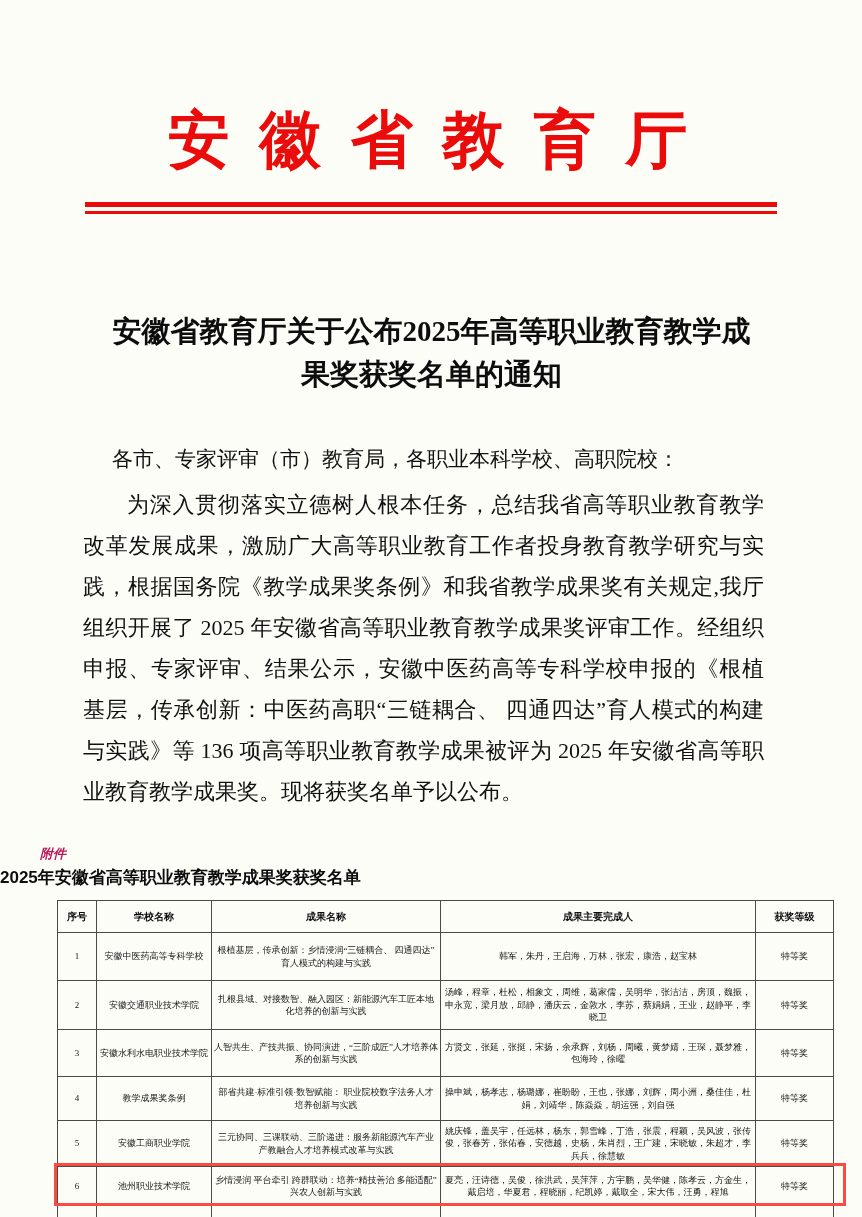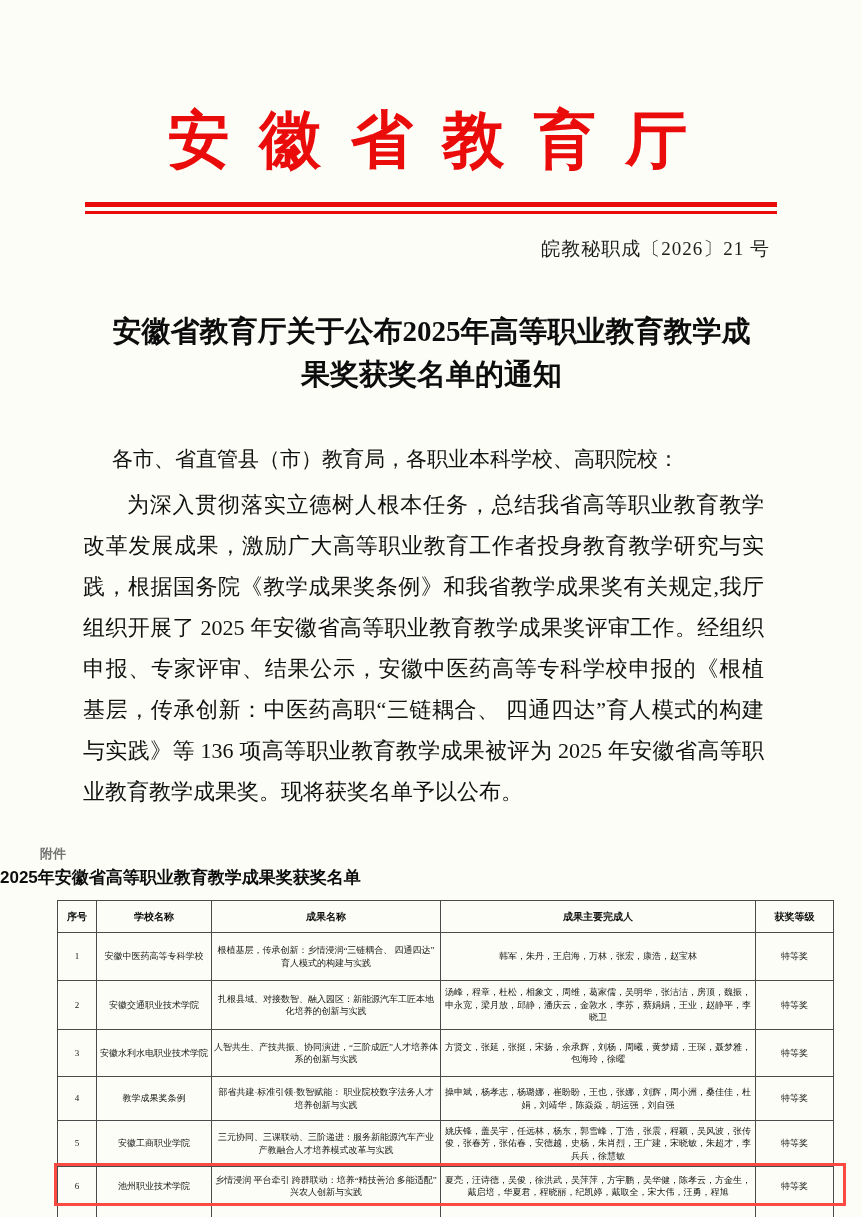--- a/index.html
+++ b/index.html
@@ -31,21 +31,21 @@
     font-size:21px; color:#111;
   }
   .body-text {
     position:absolute; top:484px; left:83px; width:681px;
     font-size:22px; line-height:41px; text-align:justify;
     text-indent:2em; color:#111;
   }
   .attachment {
     position:absolute; top:845px; left:40px;
     font-family:"Liberation Sans", sans-serif;
-    font-size:13px; font-weight:bold; color:#737373;
+    font-size:13px; font-weight:bold; color:#be185d;font-style:italic;
   }
   .table-title {
     position:absolute; top:866px; left:0; right:0; text-align:left;
     font-family:"Liberation Sans", sans-serif;
     font-size:17px; font-weight:bold; color:#0d0d0d;
   }
   .table-wrap { position:absolute; top:900px; left:57px; width:776px; }
   table.awards {
     border-collapse:collapse; table-layout:fixed; width:776px;
     background:transparent;
@@ -81,25 +81,24 @@
 
 <div class="page">
 
   <div class="agency-name">安 徽 省 教 育 厅</div>
 
   <div class="red-rule">
     <div class="rule-thick"></div>
     <div class="rule-thin"></div>
   </div>
 
-  <div class="doc-number">皖教秘职成〔2026〕21 号</div>
 
   <h1 class="doc-title">安徽省教育厅关于公布2025年高等职业教育教学成果奖获奖名单的通知</h1>
 
-  <p class="salutation">各市、省直管县（市）教育局，各职业本科学校、高职院校：</p>
+  <p class="salutation">各市、专家评审（市）教育局，各职业本科学校、高职院校：</p>
 
   <p class="body-text">为深入贯彻落实立德树人根本任务，总结我省高等职业教育教学改革发展成果，激励广大高等职业教育工作者投身教育教学研究与实践，根据国务院《教学成果奖条例》和我省教学成果奖有关规定,我厅组织开展了 2025 年安徽省高等职业教育教学成果奖评审工作。经组织申报、专家评审、结果公示，安徽中医药高等专科学校申报的《根植基层，传承创新：中医药高职“三链耦合、 四通四达”育人模式的构建与实践》等 136 项高等职业教育教学成果被评为 2025 年安徽省高等职业教育教学成果奖。现将获奖名单予以公布。</p>
 
   <div class="attachment">附件</div>
 
   <div class="table-title">2025年安徽省高等职业教育教学成果奖获奖名单</div>
 
   <div class="table-wrap">
     <table class="awards">
       <colgroup>

